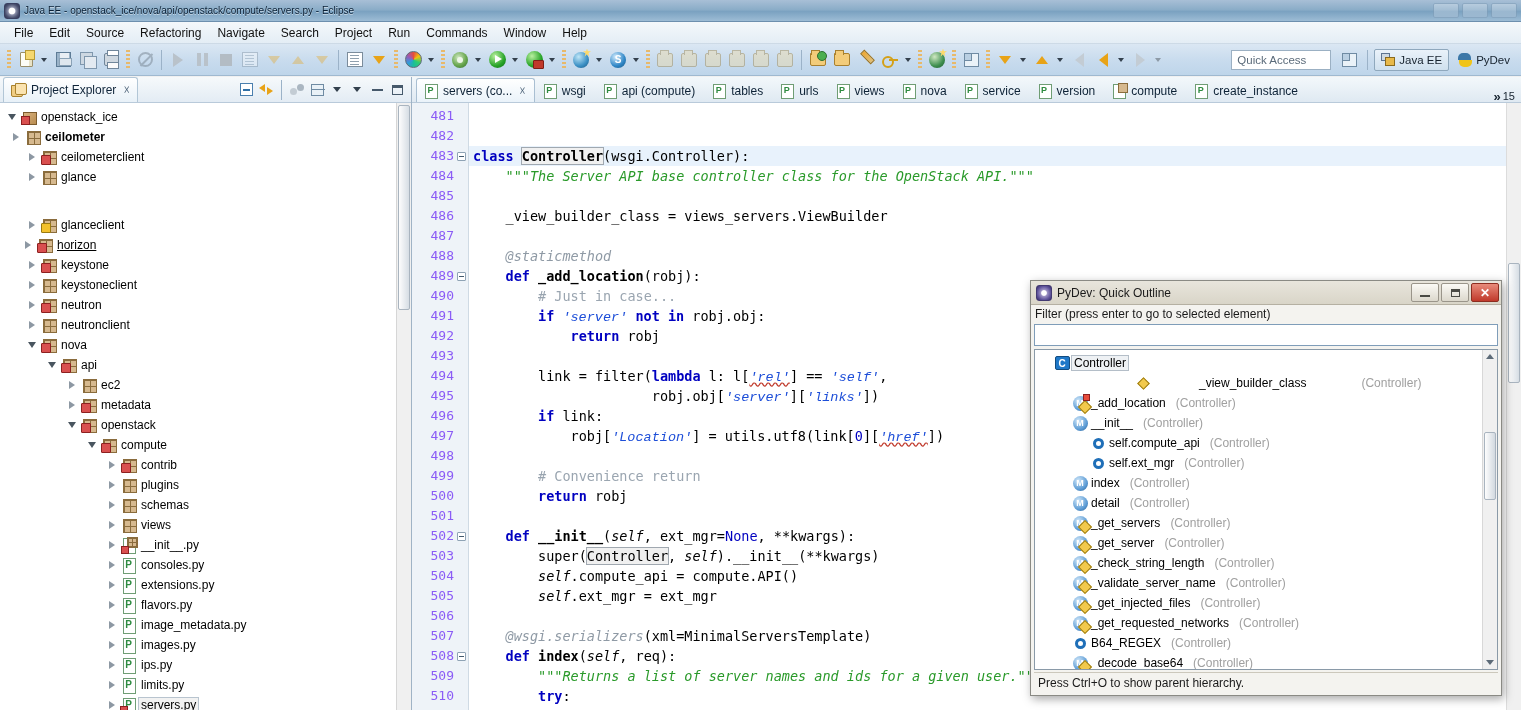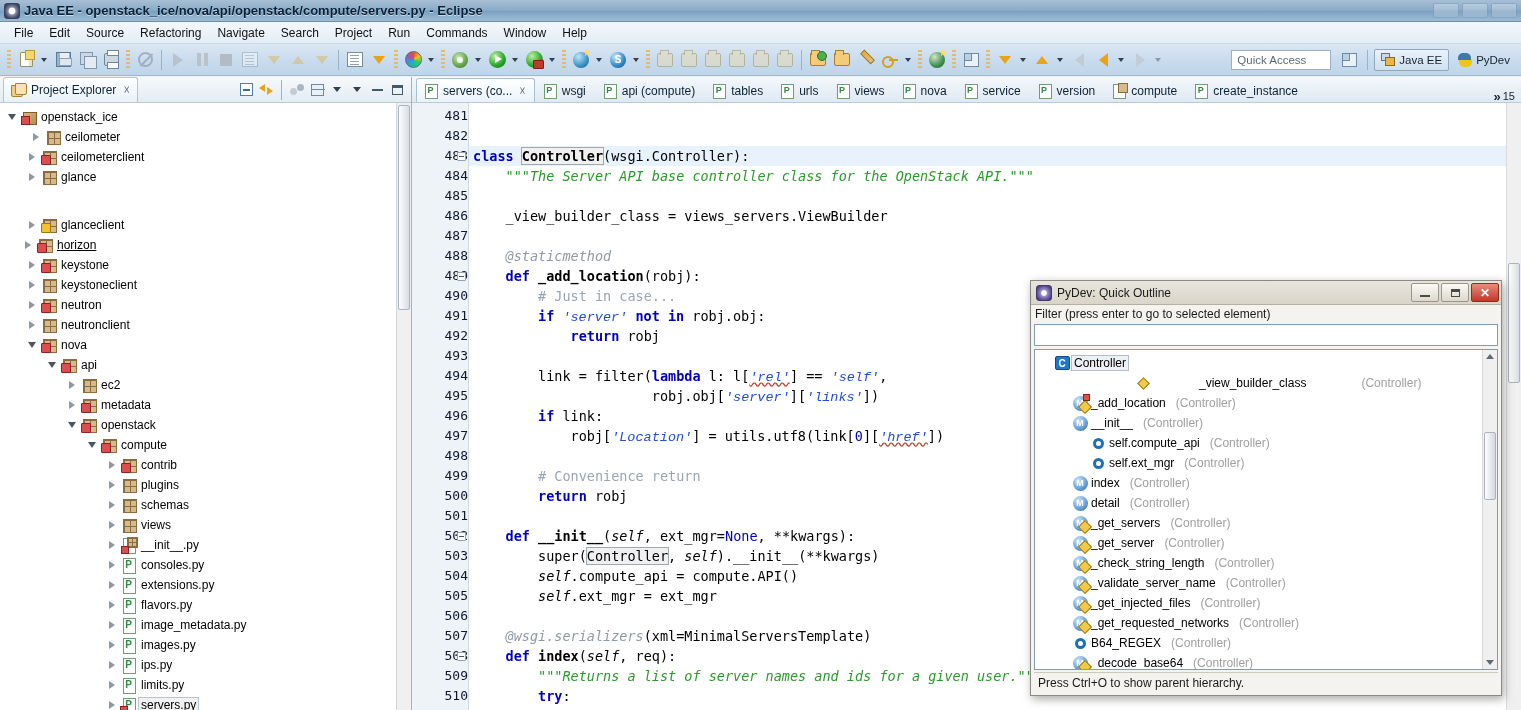--- a/index.html
+++ b/index.html
@@ -25,21 +25,21 @@
     background: radial-gradient(circle at 50% 50%, #fff 28%, #8a8fa8 40%, #4b5270 70%, #2c3050 100%);
     border: 1px solid #3a4060; border-radius: 3px;
     position: relative; flex: 0 0 auto;
   }
   #titlebar .tb-icon:after {
     content: ""; position: absolute; left: 4px; top: 4px;
     width: 6px; height: 6px; border-radius: 50%;
     background: #fff;
   }
   #titlebar .tb-title {
-    font-size: 13px; color: #0a2036; font-weight: bold;
+    font-size: 10px; color: #0a2036; font-weight: normal;
     text-shadow: 0 1px 0 rgba(255,255,255,.55);
     white-space: nowrap;
   }
   #titlebar .tb-btns {
     position: absolute; right: 4px; top: 3px;
     display: flex; gap: 3px; opacity: .5;
   }
   #titlebar .tb-btns span {
     display: block; width: 26px; height: 15px;
     background: linear-gradient(to bottom,#d3e0ec,#a9c0d6);
@@ -357,22 +357,22 @@
     font-size: 13.5px;
   }
   #gutter {
     width: 57px; flex: 0 0 57px;
     background: #eef3f8;
     border-right: 1px solid #cfdae4;
     padding-top: 3px;
   }
   .gline {
     height: 20px; line-height: 20px;
-    text-align: right; 
-    color: #0f172a; font-size: 13px;
+    text-align: right; padding-right: 14px;
+    color: #8b5cf6; font-size: 13px;
     position: relative;
   }
   .gline .fold {
     position: absolute; right: 2px; top: 6px;
     width: 9px; height: 9px; border: 1px solid #8fa3b5;
     background: #fff; border-radius: 1px;
   }
   .gline .fold:after {
     content:""; position:absolute; left:1px; top:3px; width:5px; height:1px; background:#42596e;
   }
@@ -713,21 +713,21 @@
       <div id="tree">
           <div class="node" style="padding-left: 4px;">
             <span class="twisty">
               <span class="tri-open"></span>
             </span>
             <span class="nicon">
               <span class="i-proj"></span>
             </span>
             <span class="nlabel">openstack_ice</span>
           </div>
-          <div class="node" style="padding-left: 28px;">
+          <div class="node" style="padding-left: 8px; font-weight: bold;">
             <span class="twisty">
               <span class="tri-closed"></span>
             </span>
             <span class="nicon">
               <span class="i-pkg"></span>
             </span>
             <span class="nlabel">ceilometer</span>
           </div>
           <div class="node" style="padding-left: 24px;">
             <span class="twisty">

